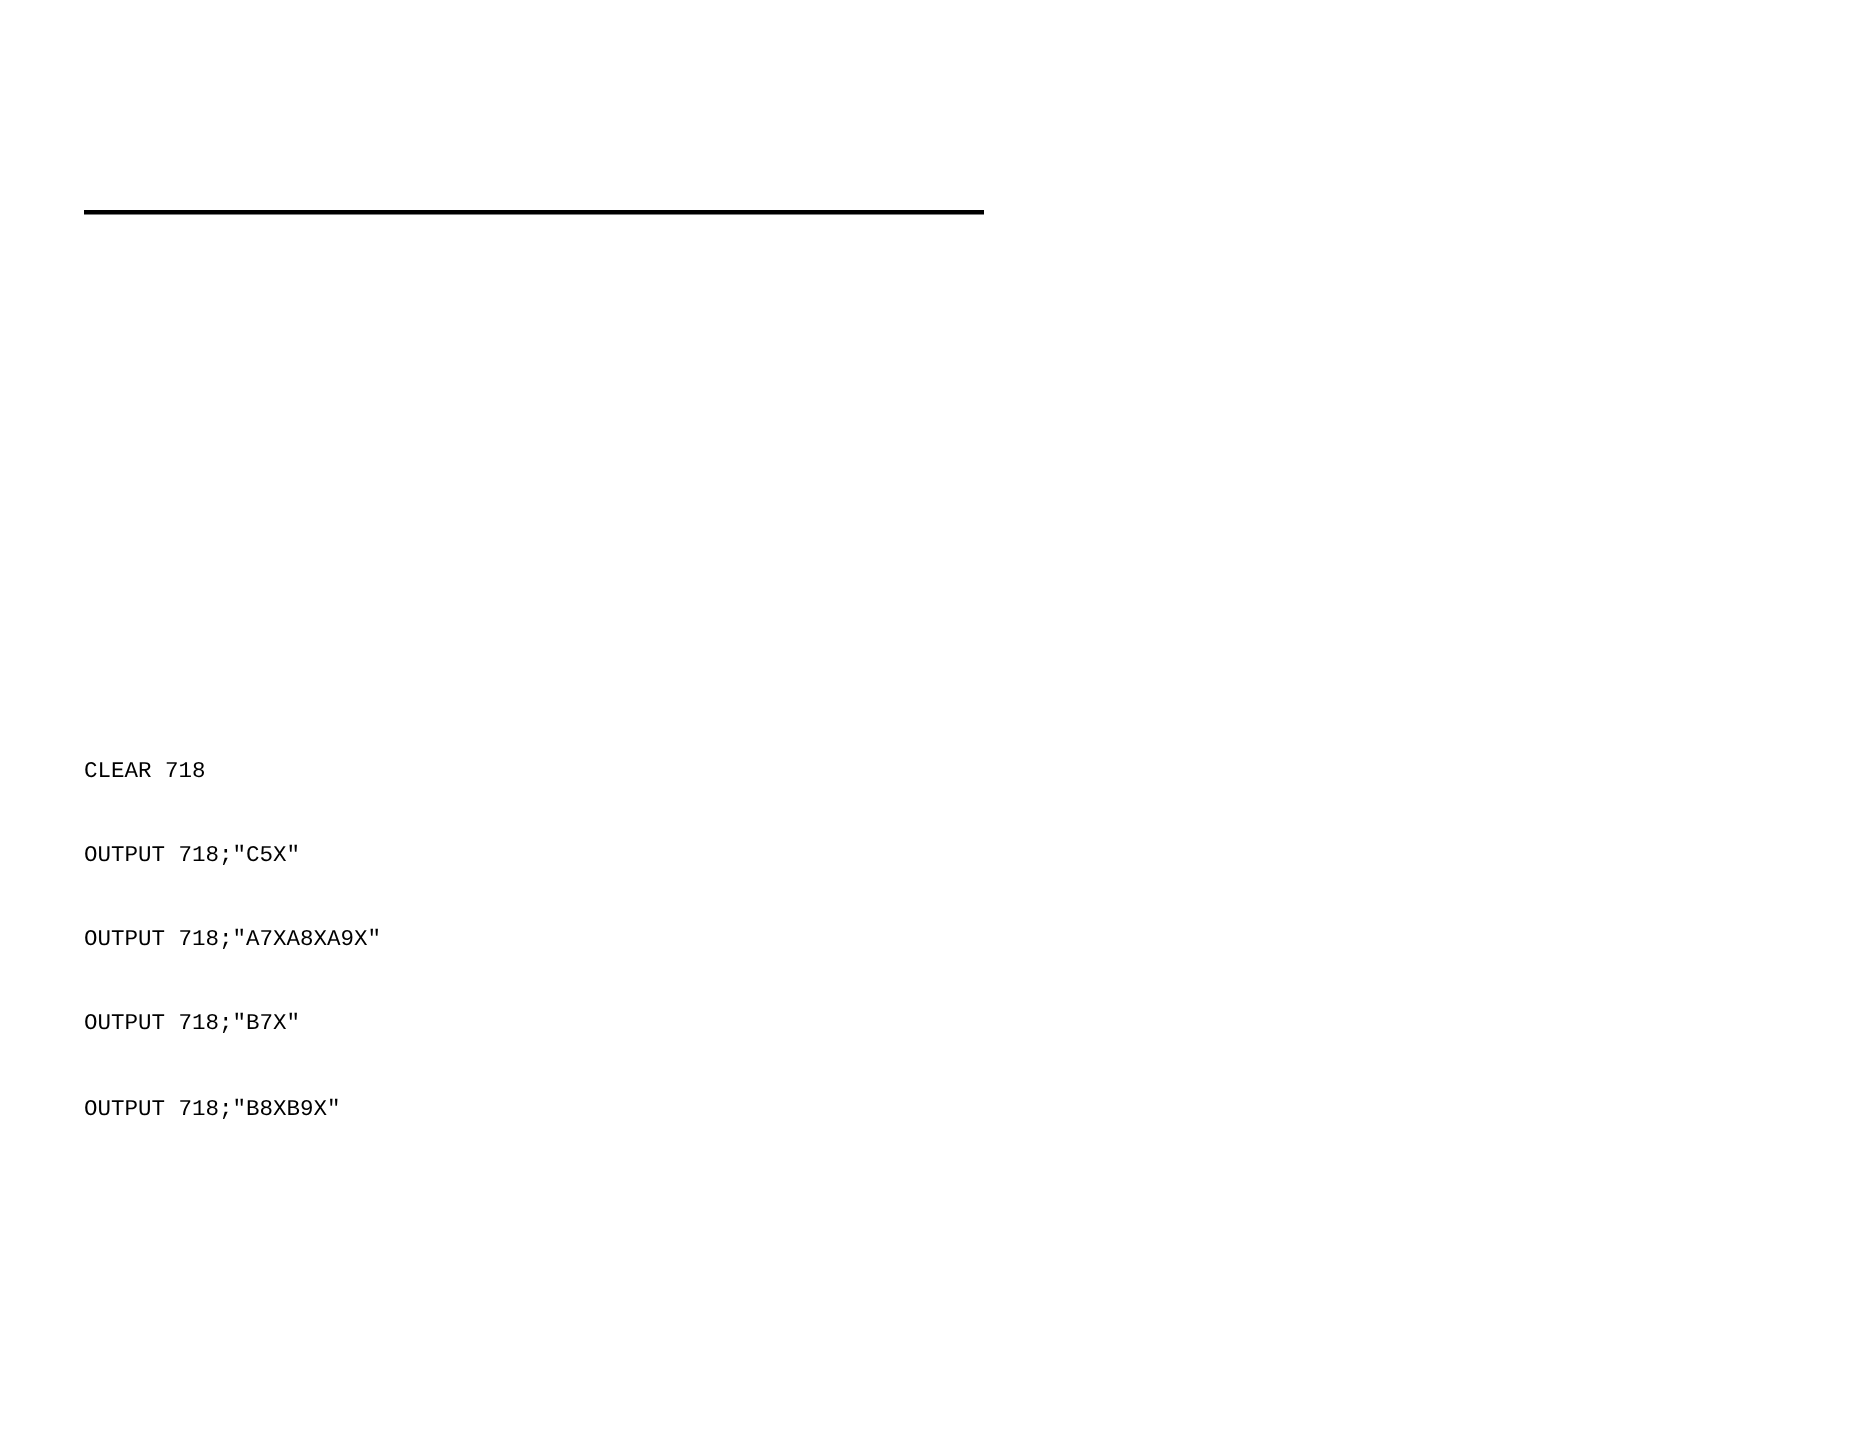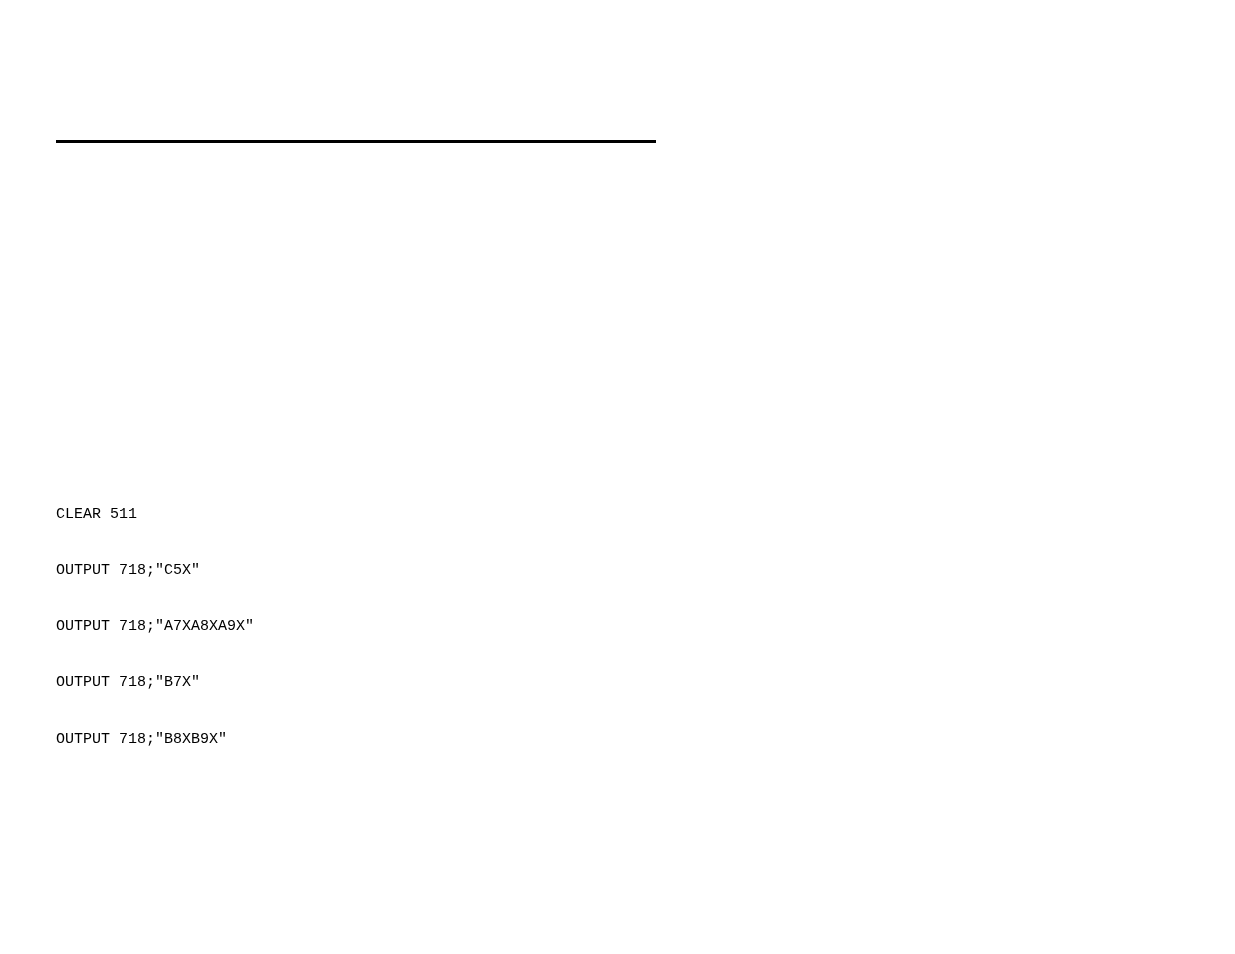--- a/index.html
+++ b/index.html
@@ -35,18 +35,18 @@
     .code-line {
       display: block;
     }
   </style>
 </head>
 <body>
 
 <div class="horizontal-rule"></div>
 
 <div class="code-block">
-  <span class="code-line">CLEAR 511</span>
+  <span class="code-line">CLEAR 718</span>
   <span class="code-line">OUTPUT 718;"C5X"</span>
   <span class="code-line">OUTPUT 718;"A7XA8XA9X"</span>
   <span class="code-line">OUTPUT 718;"B7X"</span>
   <span class="code-line">OUTPUT 718;"B8XB9X"</span>
 </div>
 
 </body></html>

